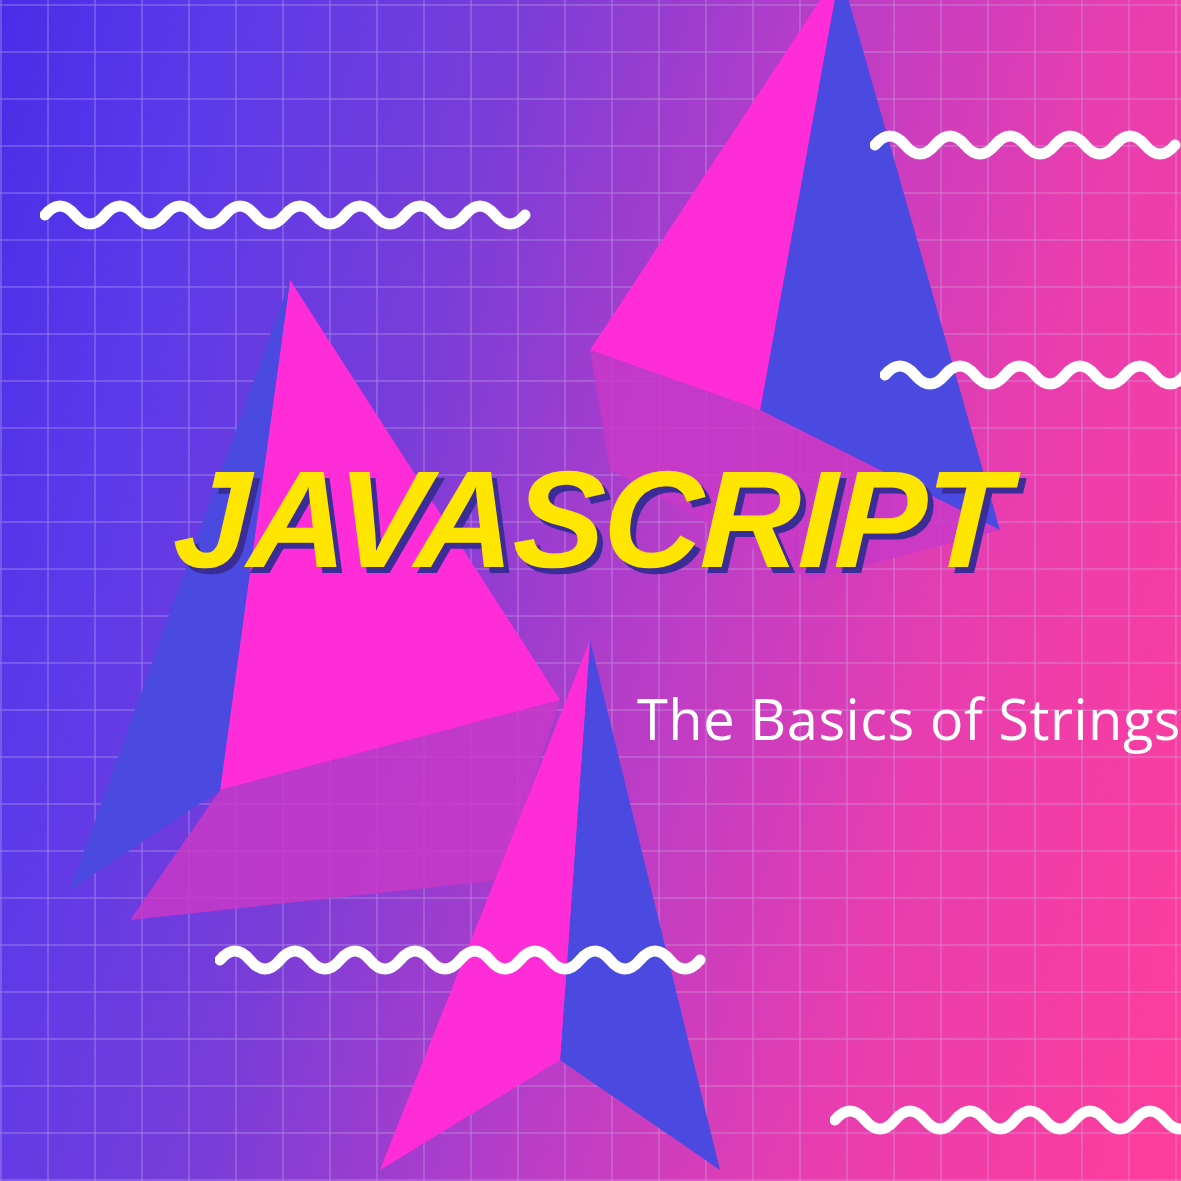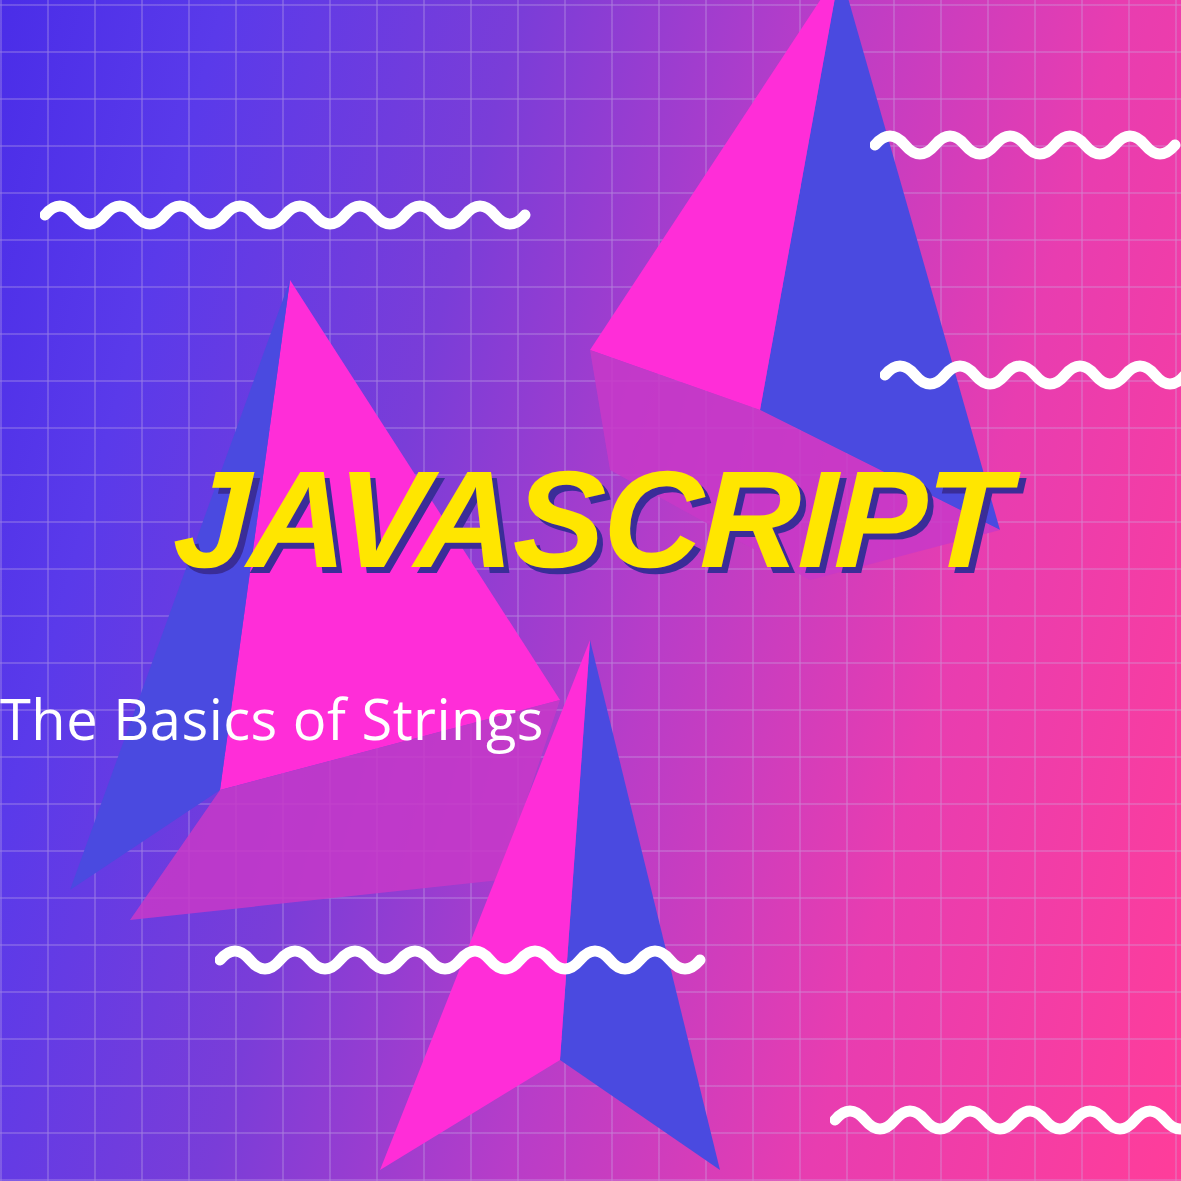--- a/index.html
+++ b/index.html
@@ -36,21 +36,21 @@
       letter-spacing: -2px;
       color: #ffe600;
       text-shadow: 6px 6px 0 #3a2d98;
       transform: skewX(-2deg);
     }
     .subtitle {
       position: absolute;
       top: 680px;
       left: 0;
       width: 100%;
-      text-align: left;
+      text-align: right;
       font-family: "Open Sans", "Segoe UI", sans-serif;
       font-weight: 400;
       font-size: 56px;
       color: #ffffff;
       letter-spacing: 0.5px;
     }
   </style>
 </head>
 <body>
 

